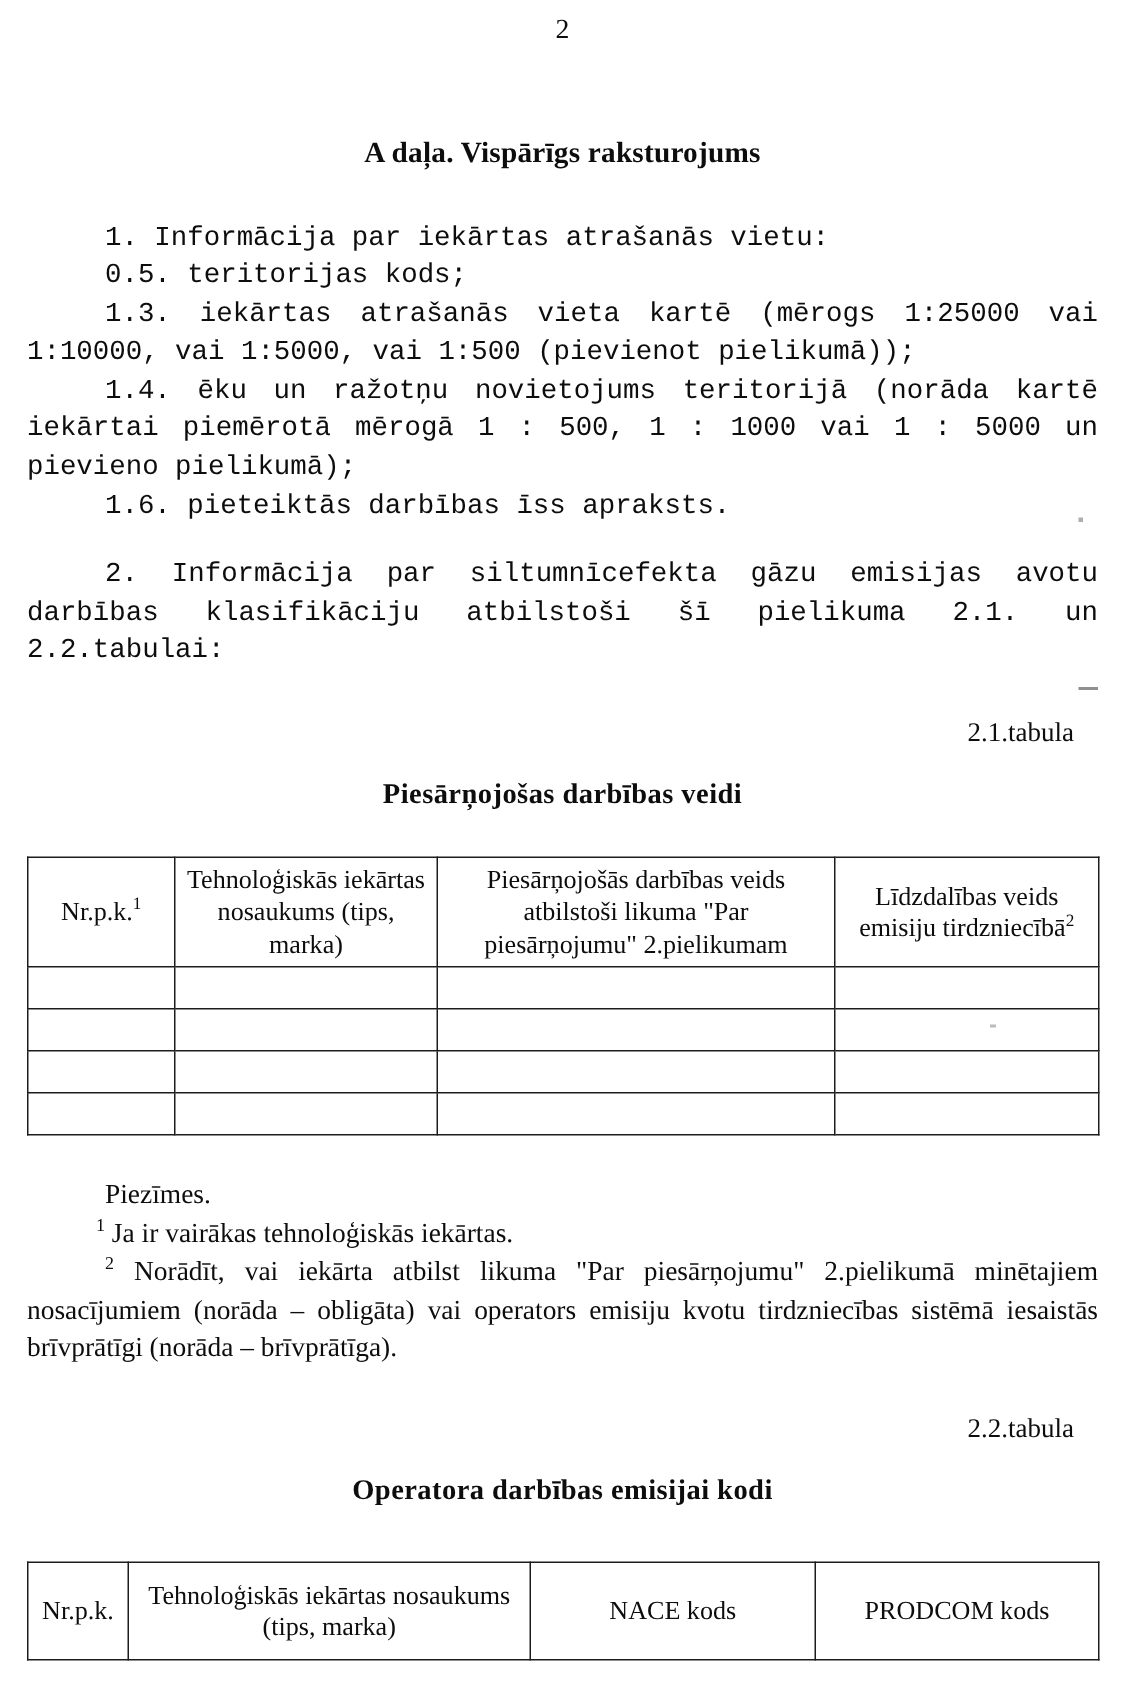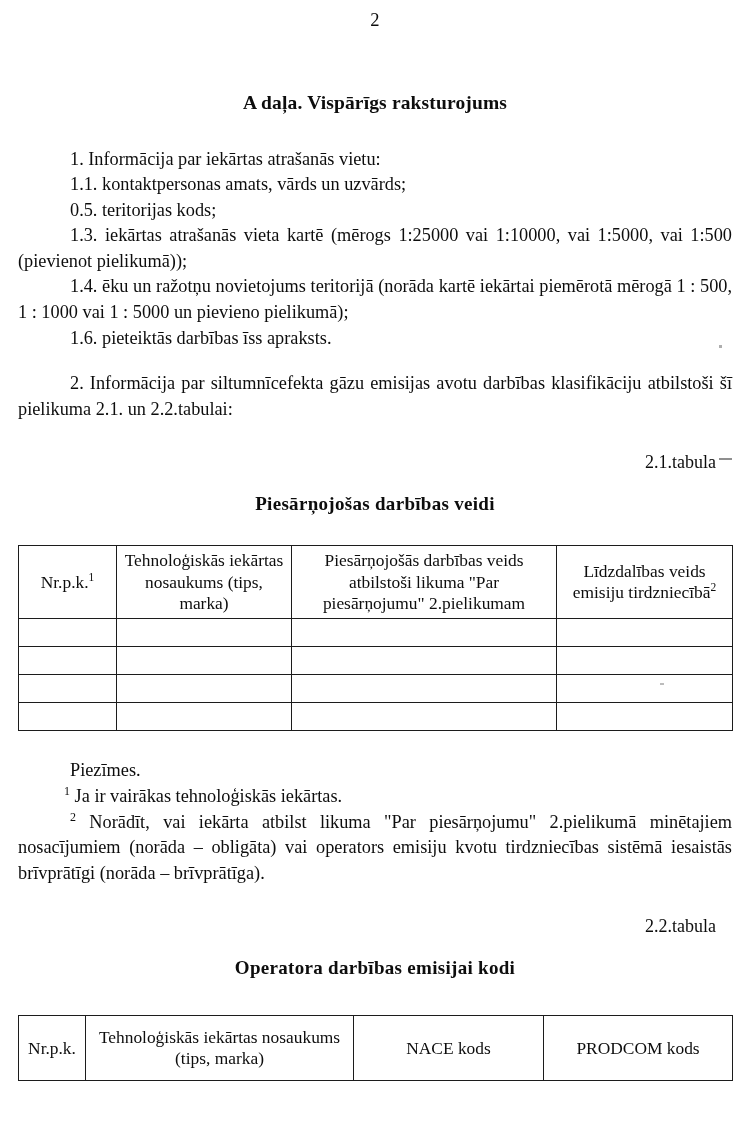--- a/index.html
+++ b/index.html
@@ -61,20 +61,21 @@
     margin-top: 33px;
     font-size: 18.3px;
     line-height: 25.6px;
   }
 
   p.para {
     margin: 0;
     text-align: justify;
     text-indent: 52px;
     hyphens: none;
+    font-family: Liberation Mono, monospace;
   }
 
   .section-two {
     margin-top: 20px;
     font-size: 18.3px;
     line-height: 25.6px;
   }
 
   
   .scan-speck {
@@ -176,21 +177,20 @@
 <body>
 
 <div class="page">
 
   <div class="page-number">2</div>
 
   <div class="part-title">A daļa. Vispārīgs raksturojums</div>
 
   <div class="body-block">
     <p class="para">1. Informācija par iekārtas atrašanās vietu:</p>
-    <p class="para">1.1. kontaktpersonas amats, vārds un uzvārds;</p>
     <p class="para">0.5. teritorijas kods;</p>
     <p class="para">1.3. iekārtas atrašanās vieta kartē (mērogs 1:25000 vai 1:10000, vai 1:5000, vai 1:500 (pievienot pielikumā));</p>
     <p class="para">1.4. ēku un ražotņu novietojums teritorijā (norāda kartē iekārtai piemērotā mērogā 1 : 500, 1 : 1000 vai 1 : 5000 un pievieno pielikumā);</p>
     <p class="para">1.6. pieteiktās darbības īss apraksts.</p>
   </div>
 
   <div class="section-two">
     <p class="para">2. Informācija par siltumnīcefekta gāzu emisijas avotu darbības klasifikāciju atbilstoši šī pielikuma 2.1. un 2.2.tabulai:</p>
   </div>
 

